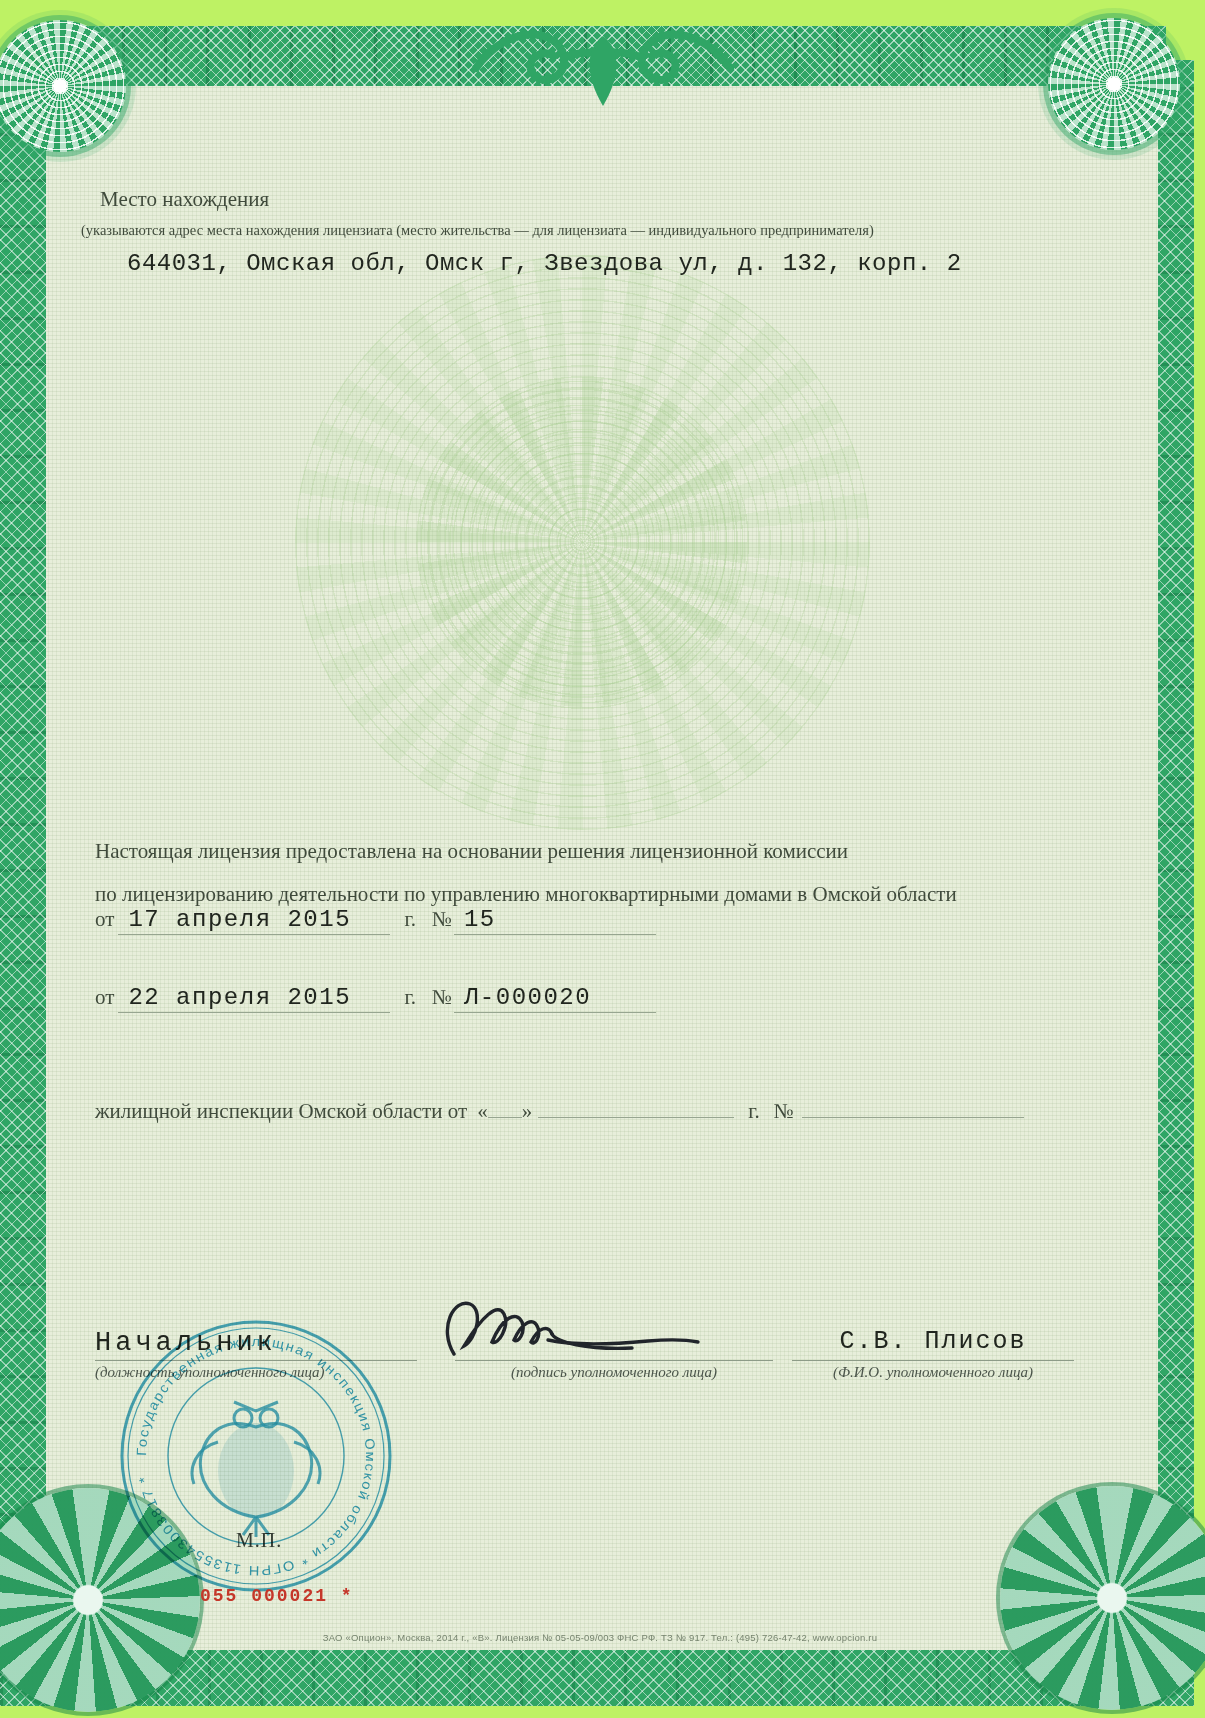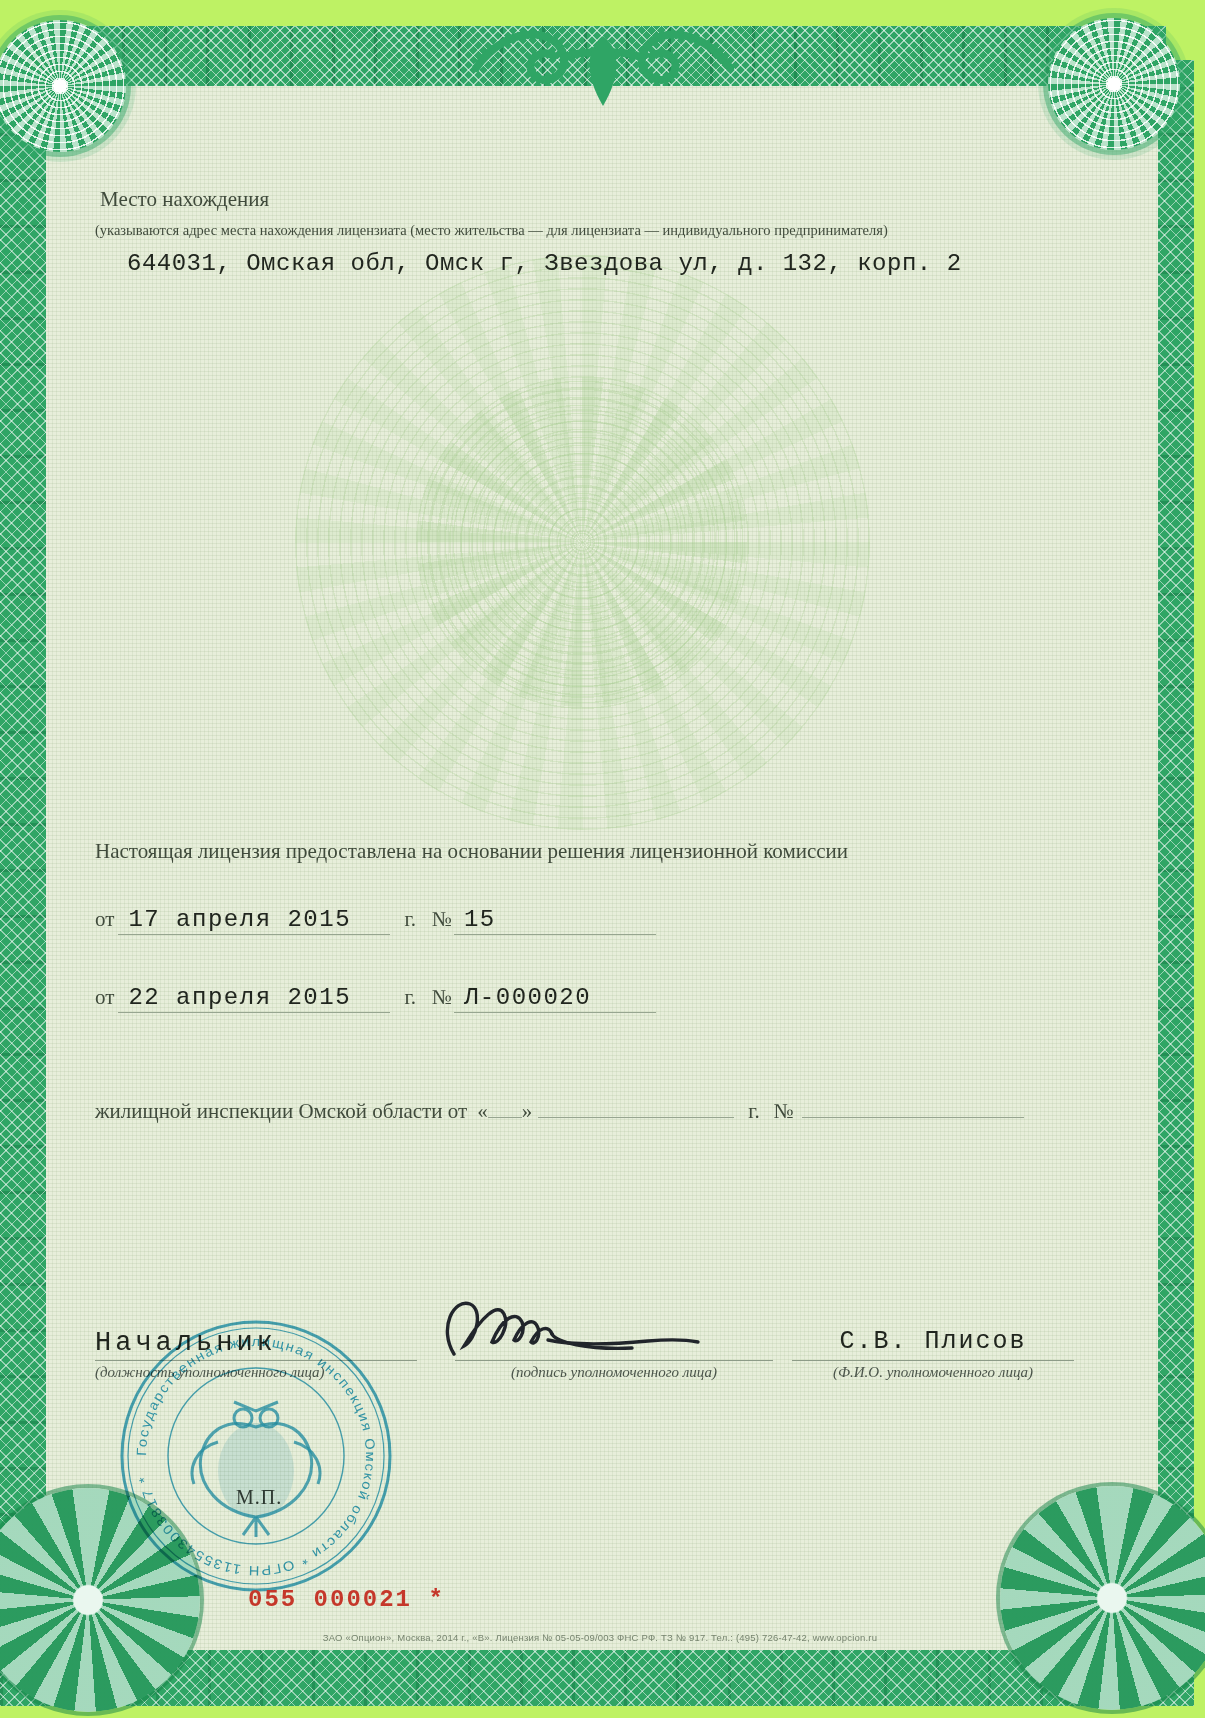--- a/index.html
+++ b/index.html
@@ -68,21 +68,21 @@
   .entry{border-bottom:1.4px solid #97a590;text-align:left;padding:0 4px 1px 10px;
          font-size:24px;letter-spacing:1.5px;}
   .blank{display:inline-block;border-bottom:1.4px solid #97a590;height:22px;}
   .sig-col{position:absolute;}
   .sig-line{border-bottom:1.4px solid #8d9b88;display:flex;align-items:flex-end;}
   .sig-caption{font-family:"Liberation Serif", serif;font-style:italic;font-size:15px;
                color:#4a544a;text-align:center;padding-top:3px;}
   .fineprint{font-family:"Liberation Sans", sans-serif;font-size:9.5px;color:#76846f;
              text-align:center;letter-spacing:.2px;}
   .serial{font-family:"Liberation Mono","DejaVu Sans Mono",monospace;font-weight:bold;
-          font-size:24px;color:#c5372a;letter-spacing:2px;padding-left:48px;}
+          font-size:18px;color:#c5372a;letter-spacing:2px;}
   .mp{font-size:20px;color:#343c33;letter-spacing:1px;}
   .stamp{mix-blend-mode:multiply;pointer-events:none;}
 </style>
 </head>
 <body>
 
 <div class="page">
 
   <div class="abs paper"></div>
   <div class="abs band band-top"></div>
@@ -102,25 +102,26 @@
   <div class="abs rosette tl"></div>
   <div class="abs rosette tr"></div>
   <div class="abs medallion bl"></div>
   <div class="abs medallion br"></div>
 
   <div class="abs wm">
     <div class="wm-core"></div>
   </div>
 
   <div class="abs serif t21" style="left:100px;top:186px;">Место нахождения</div>
-  <div class="abs serif t14" style="left:95px;top:222px;">(указываются адрес места нахождения лицензиата (место жительства — для лицензиата — индивидуального предпринимателя)</div>
+  <div class="abs serif t14" style="left:81px;top:222px;">(указываются адрес места нахождения лицензиата (место жительства — для лицензиата — индивидуального предпринимателя)</div>
   <div class="abs mono addr" style="left:127px;top:250px;">644031, Омская обл, Омск г, Звездова ул, д. 132, корп. 2</div>
 
 
   <div class="abs serif t21" style="left:95px;top:838px;">Настоящая лицензия предоставлена на основании решения лицензионной комиссии</div>
+  <div class="abs serif t21" style="left:95px;top:881px;">по лицензированию деятельности по управлению многоквартирными домами в Омской области</div>
 
   <div class="abs row" style="left:95px;top:906px;">
     <span class="serif t21">от</span>
     <span class="mono entry" style="width:258px;margin-left:4px;">17 апреля 2015</span>
     <span class="serif t21" style="margin-left:14px;">г.</span>
     <span class="serif t21" style="margin-left:16px;">№</span>
     <span class="mono entry" style="width:188px;margin-left:2px;">15</span>
   </div>
 
 
@@ -136,21 +137,21 @@
     <span class="serif t21">жилищной инспекции Омской области от</span>
     <span class="serif t21" style="margin-left:10px;">«</span>
     <span class="blank" style="width:34px;"></span>
     <span class="serif t21">»</span>
     <span class="blank" style="width:196px;margin-left:6px;"></span>
     <span class="serif t21" style="margin-left:14px;">г.</span>
     <span class="serif t21" style="margin-left:14px;">№</span>
     <span class="blank" style="width:222px;margin-left:8px;"></span>
   </div>
 
-  <div class="abs serif mp" style="left:236px;top:1486px;">М.П.</div>
+  <div class="abs serif mp" style="left:236px;top:1529px;">М.П.</div>
 
   <div class="sig-col" style="left:95px;top:1308px;width:322px;">
     <div class="sig-line" style="height:52px;">
       <span class="mono" style="font-size:27px;letter-spacing:4px;padding-bottom:2px;">Начальник</span>
     </div>
     <div class="sig-caption" style="text-align:left;">(должность уполномоченного лица)</div>
   </div>
 
   <div class="sig-col" style="left:455px;top:1308px;width:318px;">
     <div class="sig-line" style="height:52px;"></div>

